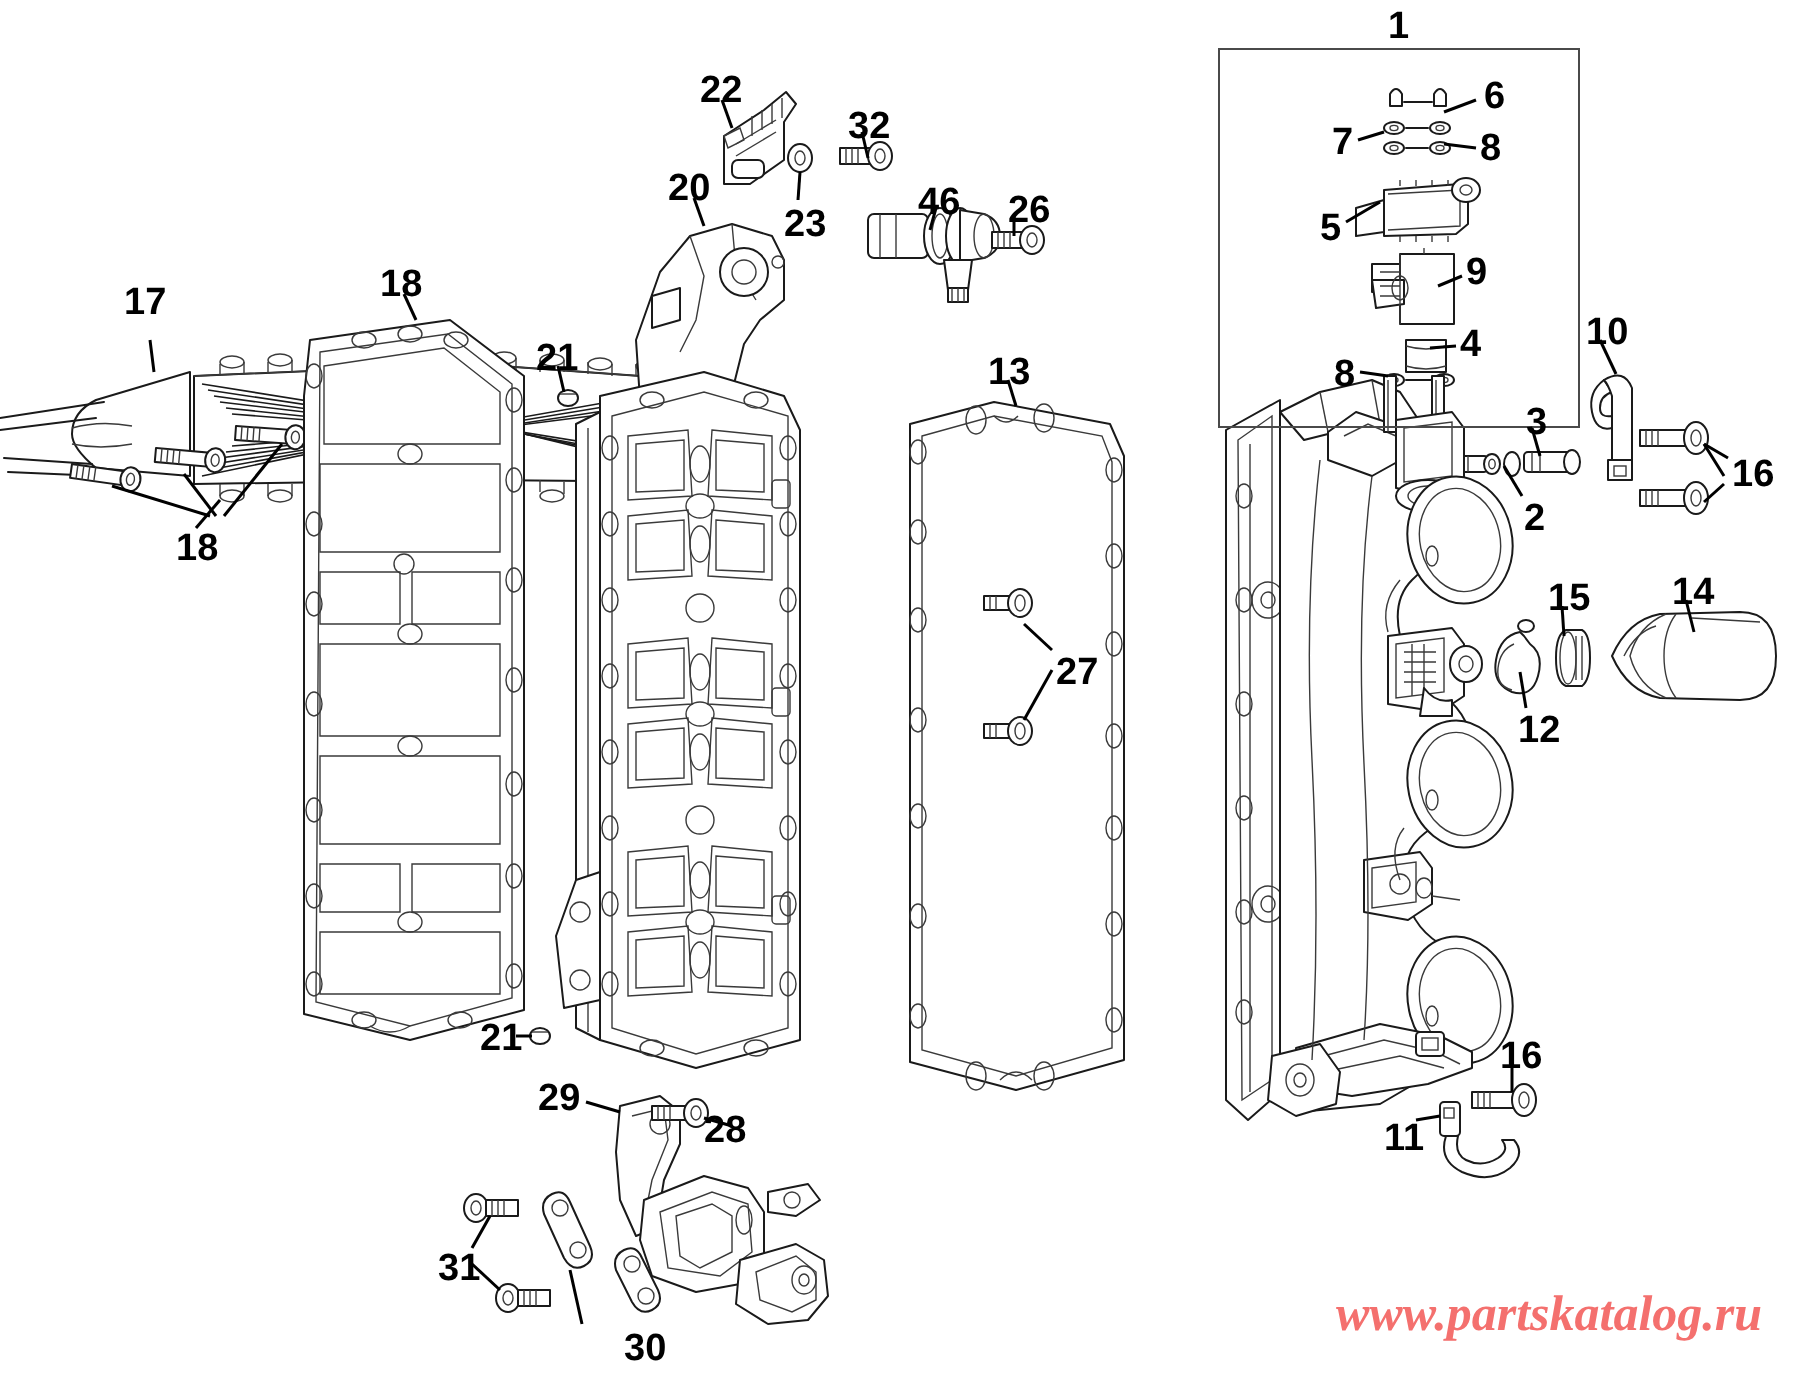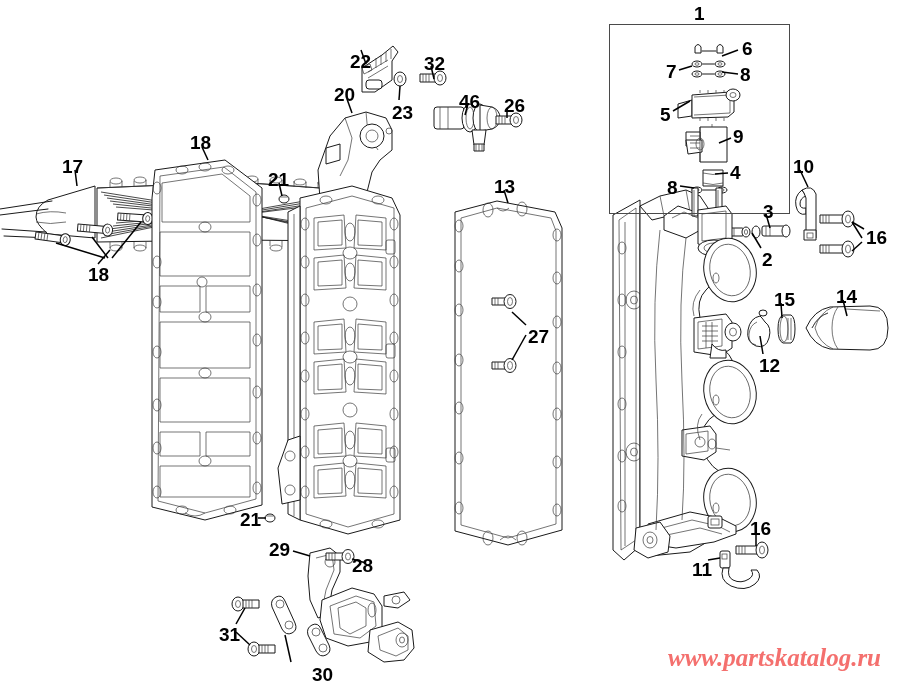--- a/index.html
+++ b/index.html
@@ -736,26 +736,26 @@
       <div class="callout" style="left: 667px; top: 178px;">8</div>
       <div class="callout" style="left: 793px; top: 157px;">10</div>
       <div class="callout" style="left: 763px; top: 202px;">3</div>
       <div class="callout" style="left: 866px; top: 228px;">16</div>
       <div class="callout" style="left: 762px; top: 250px;">2</div>
       <div class="callout" style="left: 774px; top: 290px;">15</div>
       <div class="callout" style="left: 836px; top: 287px;">14</div>
       <div class="callout" style="left: 759px; top: 356px;">12</div>
       <div class="callout" style="left: 750px; top: 519px;">16</div>
       <div class="callout" style="left: 692px; top: 560px;">11</div>
-      <div class="callout" style="left: 62px; top: 157px;">17</div>
+      <div class="callout" style="left: 62px; top: 142px;">17</div>
       <div class="callout" style="left: 88px; top: 265px;">18</div>
       <div class="callout" style="left: 190px; top: 133px;">18</div>
       <div class="callout" style="left: 268px; top: 170px;">21</div>
       <div class="callout" style="left: 240px; top: 510px;">21</div>
-      <div class="callout" style="left: 350px; top: 52px;">22</div>
+      <div class="callout" style="left: 350px; top: 36px;">22</div>
       <div class="callout" style="left: 334px; top: 85px;">20</div>
       <div class="callout" style="left: 392px; top: 103px;">23</div>
       <div class="callout" style="left: 424px; top: 54px;">32</div>
       <div class="callout" style="left: 459px; top: 92px;">46</div>
       <div class="callout" style="left: 504px; top: 96px;">26</div>
       <div class="callout" style="left: 494px; top: 177px;">13</div>
       <div class="callout" style="left: 528px; top: 327px;">27</div>
       <div class="callout" style="left: 269px; top: 540px;">29</div>
       <div class="callout" style="left: 352px; top: 556px;">28</div>
       <div class="callout" style="left: 219px; top: 625px;">31</div>

